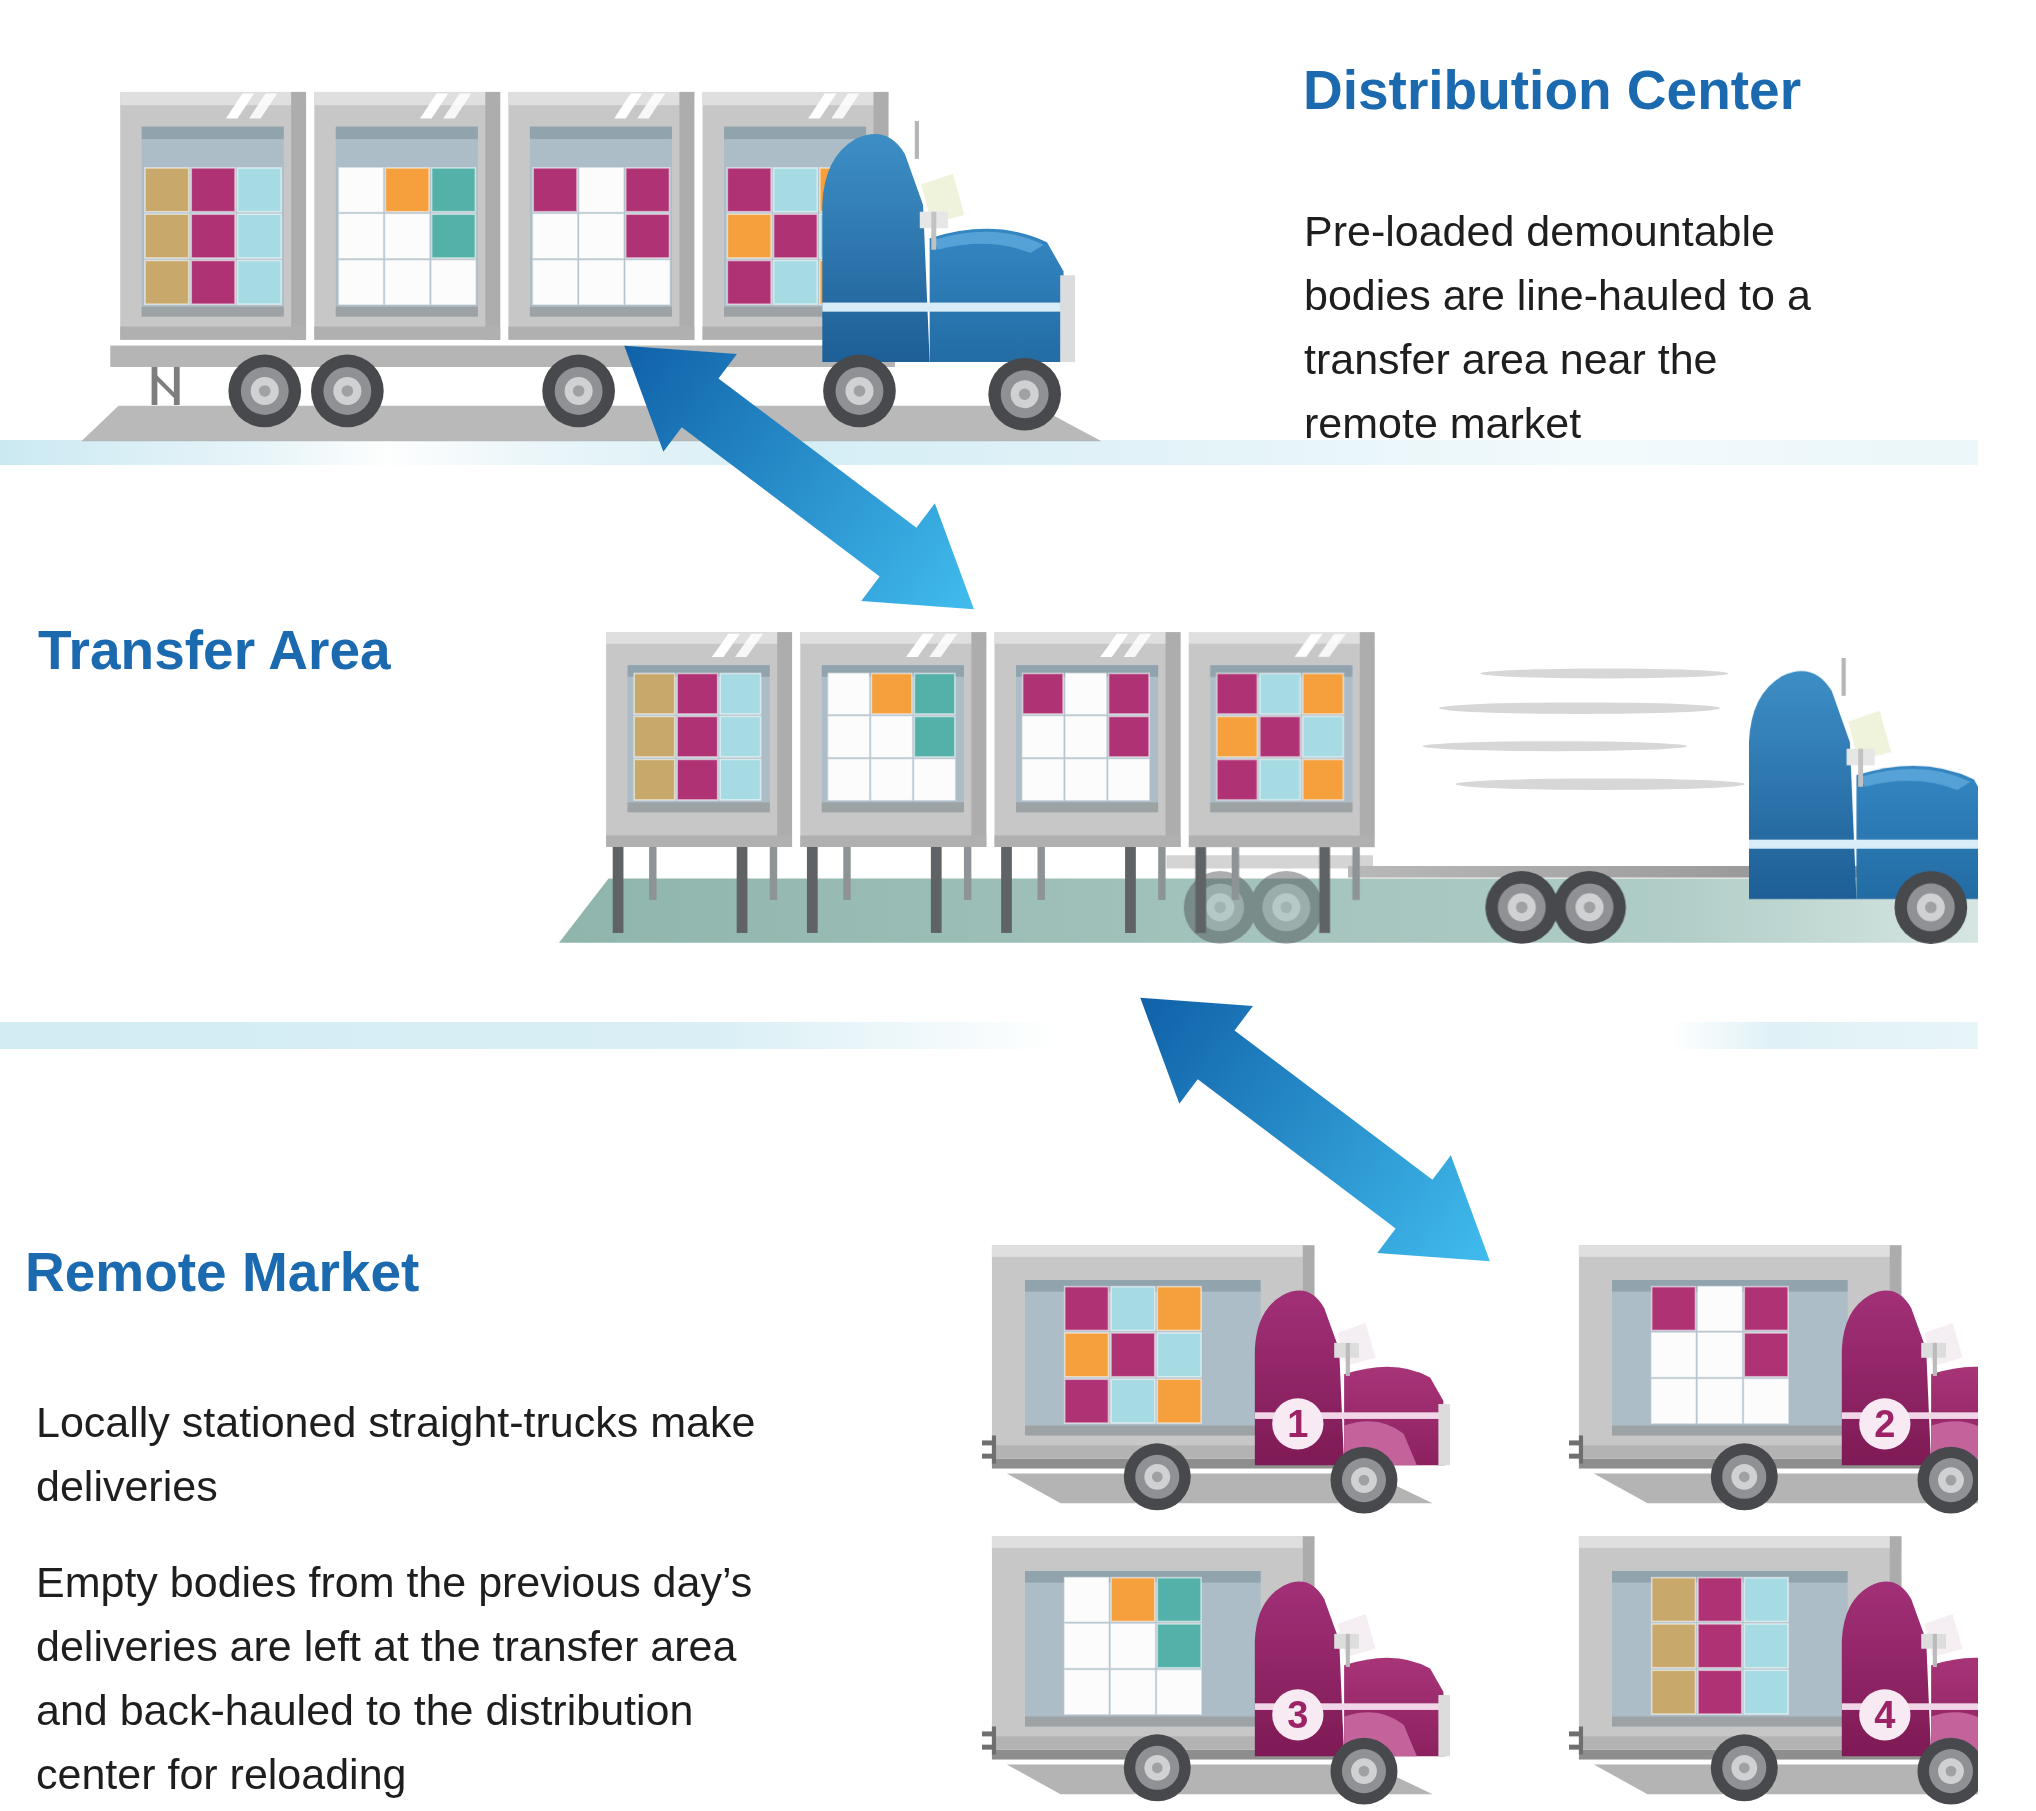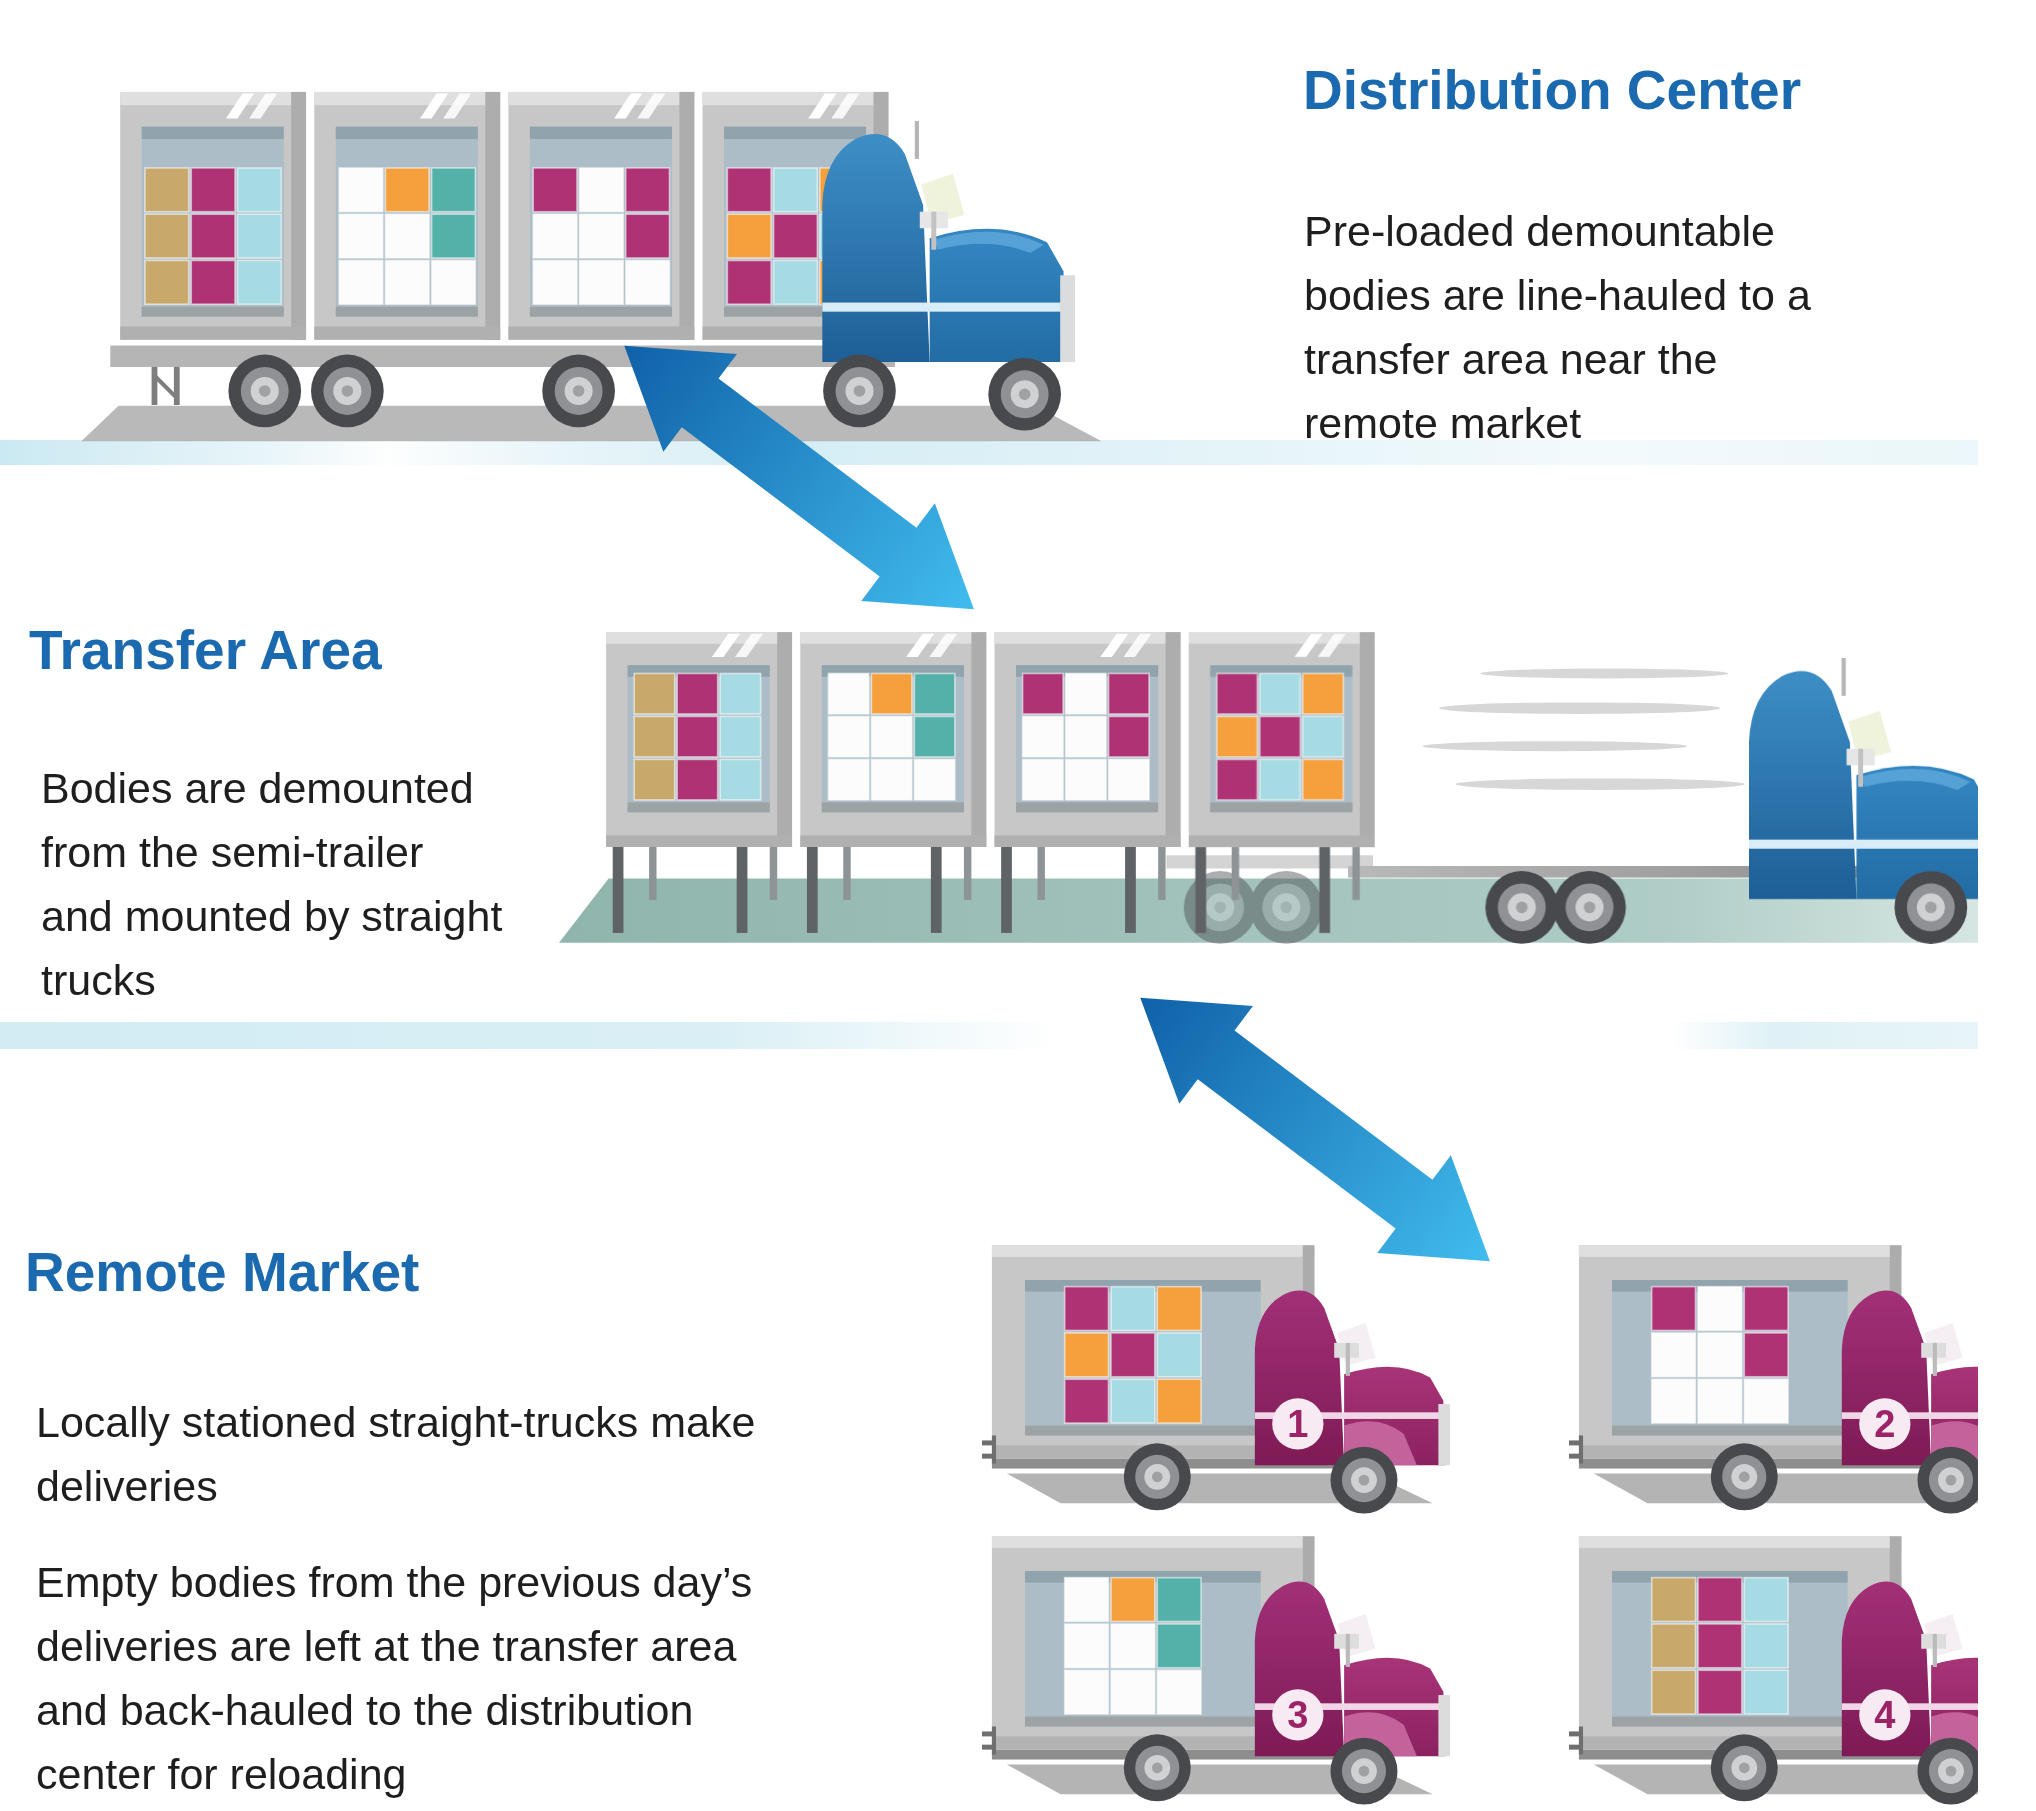--- a/index.html
+++ b/index.html
@@ -183,22 +183,21 @@
     <use href="#wheel" x="952" y="437"></use>
     <use href="#wheel" x="1152" y="441"></use>
   </svg>
 
   <svg class="arrow" style="left:562px;top:304px" width="475" height="347" viewBox="0 0 575 420">
     <g transform="translate(287,210) rotate(37)">
       <polygon points="-265,0 -150,-74 -150,-37 150,-37 150,-74 265,0 150,74 150,37 -150,37 -150,74" fill="url(#gradArrow)"></polygon>
     </g>
   </svg>
 
-  <div class="title" style="left:29px;top:618px">Transfer Area</div>
-  <div class="para" style="left:41px;top:712px;width:463px">Bodies are demounted from the semi-trailer and mounted by straight trucks</div>
+  <div class="title" style="left:38px;top:618px">Transfer Area</div>
 
   <svg style="left:559px;top:622px" width="1471" height="331" viewBox="0 0 1780 400">
     <polygon points="60,310 1740,310 1780,388 0,388" fill="url(#gradGround)"></polygon>
     <g opacity="0.45">
       <rect x="735" y="282" width="250" height="16" fill="#9F9F9F"></rect>
       <use href="#wheel" x="800" y="345"></use>
         <use href="#wheel" x="880" y="345"></use>
     </g>
     <rect x="955" y="295" width="700" height="14" fill="url(#gradChassis)"></rect>
     <use href="#wheel" x="1165" y="345"></use>

